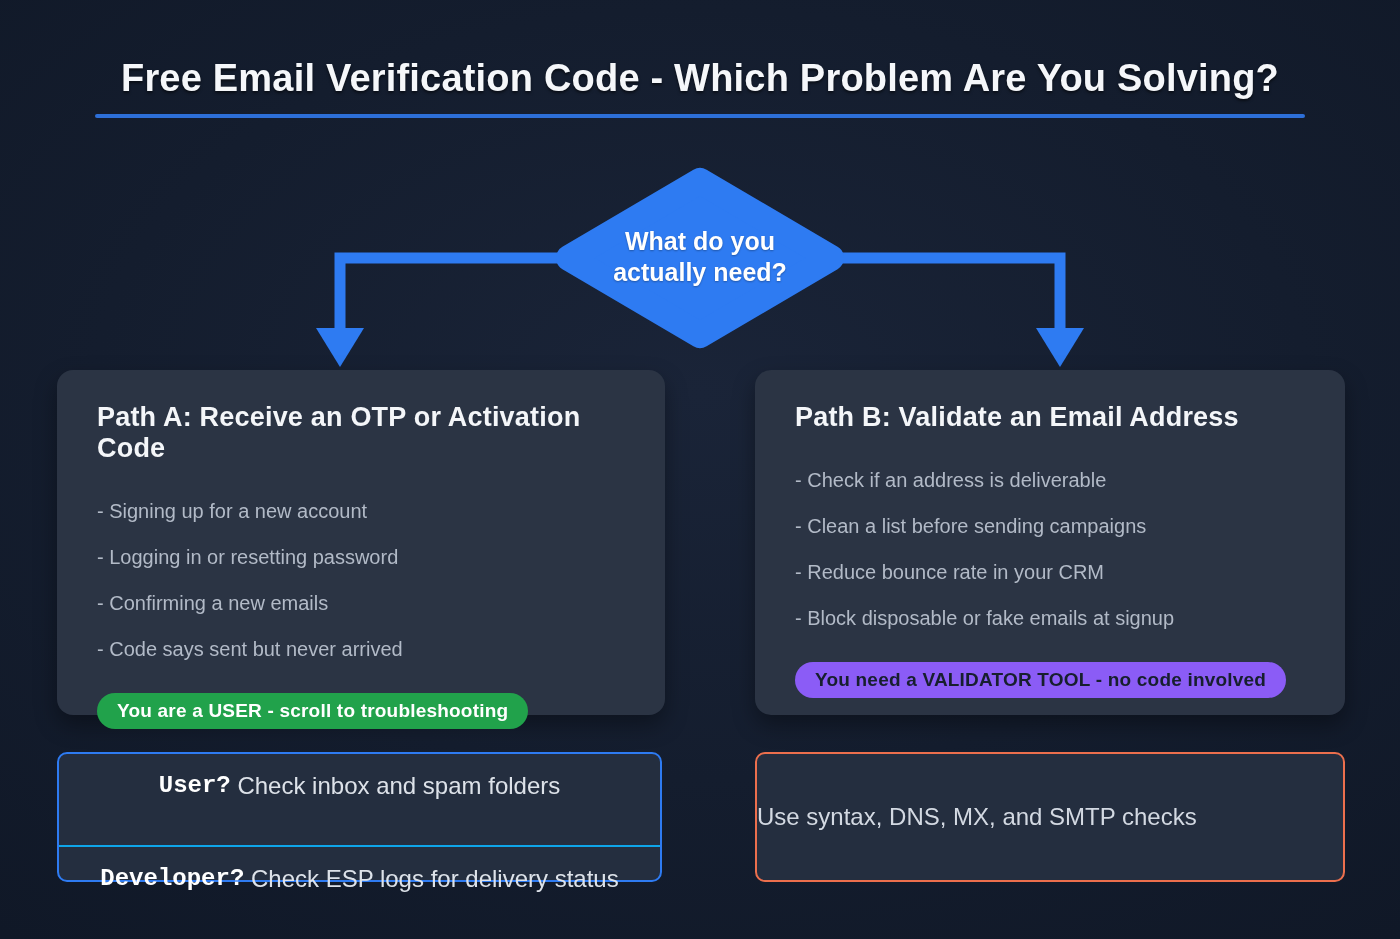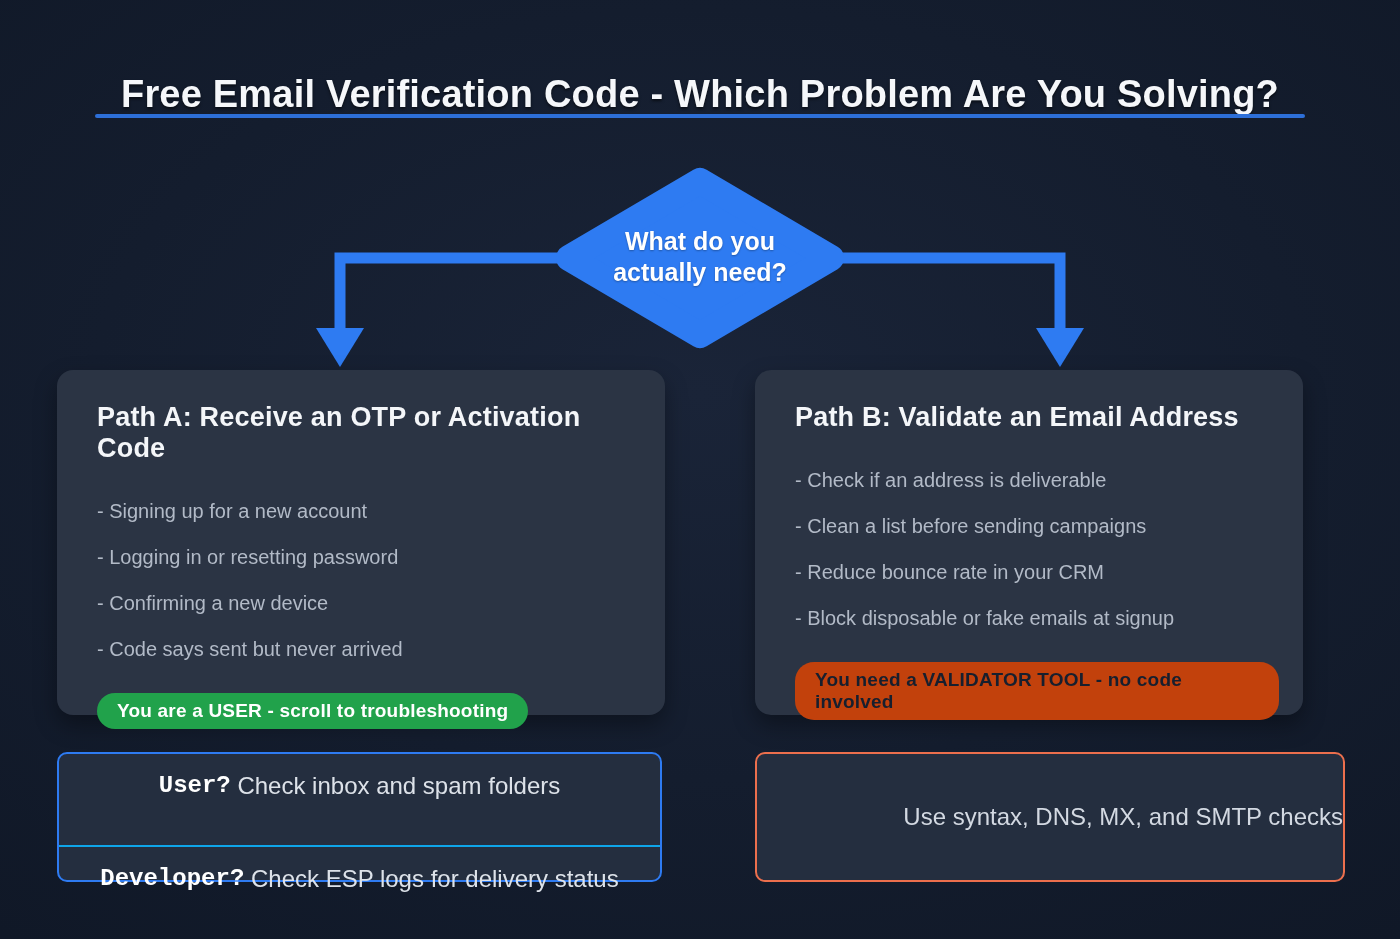--- a/index.html
+++ b/index.html
@@ -5,21 +5,21 @@
   html,body{margin:0;padding:0;background:#0d1422;}
   .stage{
     position:relative;
     width:1400px;height:939px;
     overflow:hidden;
     font-family:"Liberation Sans","DejaVu Sans",sans-serif;
     background:radial-gradient(ellipse 1100px 700px at 50% 42%, #1a2438 0%, #141d2e 55%, #101827 100%);
   }
   
   .page-title{
-    position:absolute;top:57px;left:0;right:0;margin:16px;
+    position:absolute;top:57px;left:0;right:0;margin:0;
     text-align:center;font-size:38px;font-weight:bold;color:#f5f7fa;
     letter-spacing:.2px;text-shadow:0 2px 3px rgba(0,0,0,.55);
   }
   .title-underline{
     position:absolute;top:114px;left:95px;width:1210px;height:4px;
     background:#2d6fd8;border-radius:2px;
   }
   
   .flow{position:absolute;top:0;left:0;pointer-events:none;}
   .diamond-label{
@@ -31,45 +31,45 @@
   .card{
     position:absolute;top:370px;height:345px;box-sizing:border-box;
     background:#2b3444;border-radius:16px;padding:32px 24px 0 40px;
     box-shadow:0 10px 22px rgba(0,0,0,.35);
   }
   .card::before{
     content:"";position:absolute;z-index:-1;
     left:-9px;top:5px;bottom:-6px;width:90px;border-radius:16px;
   }
   .card.path-a{left:57px;width:608px;}
-  .card.path-b{left:755px;width:548px;}
+  .card.path-b{left:755px;width:590px;}
   .card.path-a::before{background:#2e7bf2;}
   .card.path-b::before{background:#f4714b;}
   .card h2{
     margin:0 0 24px 0;font-size:27px;font-weight:bold;color:#f4f6f9;letter-spacing:.2px;
   }
   .card ul{list-style:none;margin:0;padding:0;}
   .card li{
     font-size:20px;color:#b2bac7;line-height:46px;font-weight:normal;
   }
   .badge{
     display:inline-block;margin-top:21px;padding:7px 20px;
     border-radius:19px;font-size:19px;font-weight:bold;letter-spacing:.2px;
   }
   .badge.green{background:#21a24b;color:#ffffff;}
-  .badge.orange{background:#c2410c;color:#171f2e;}
+  .badge.orange{background:#8b5cf6;color:#171f2e;}
   
   .footer-box{
     position:absolute;top:752px;height:130px;box-sizing:border-box;
     border-radius:10px;background:#242e3f;
   }
   .footer-left{left:57px;width:605px;border:2px solid #2e7bf2;}
   .footer-right{
     left:755px;width:590px;border:2px solid #ec6f4d;
-    display:flex;align-items:center;justify-content:flex-end;
+    display:flex;align-items:center;justify-content:flex-start;
     font-size:24px;color:#d3d9e2;
   }
   .footer-row{
     height:63px;display:flex;align-items:center;justify-content:center;
     font-size:24px;color:#dde2e9;
   }
   .footer-row + .footer-row{border-top:2px solid #0ea5e9;margin-top:28px;}
   .footer-row b{color:#ffffff;font-weight:bold;font-family:Liberation Mono, monospace;}
 </style>
 </head>
@@ -94,21 +94,21 @@
   <div class="diamond-label">
     <span>What do you</span><br>
     <span>actually need?</span>
   </div>
 
   <div class="card path-a">
     <h2>Path A: Receive an OTP or Activation Code</h2>
     <ul>
       <li>- Signing up for a new account</li>
       <li>- Logging in or resetting password</li>
-      <li>- Confirming a new device</li>
+      <li>- Confirming a new emails</li>
       <li>- Code says sent but never arrived</li>
     </ul>
     <span class="badge green">You are a USER - scroll to troubleshooting</span>
   </div>
 
   <div class="card path-b">
     <h2>Path B: Validate an Email Address</h2>
     <ul>
       <li>- Check if an address is deliverable</li>
       <li>- Clean a list before sending campaigns</li>

